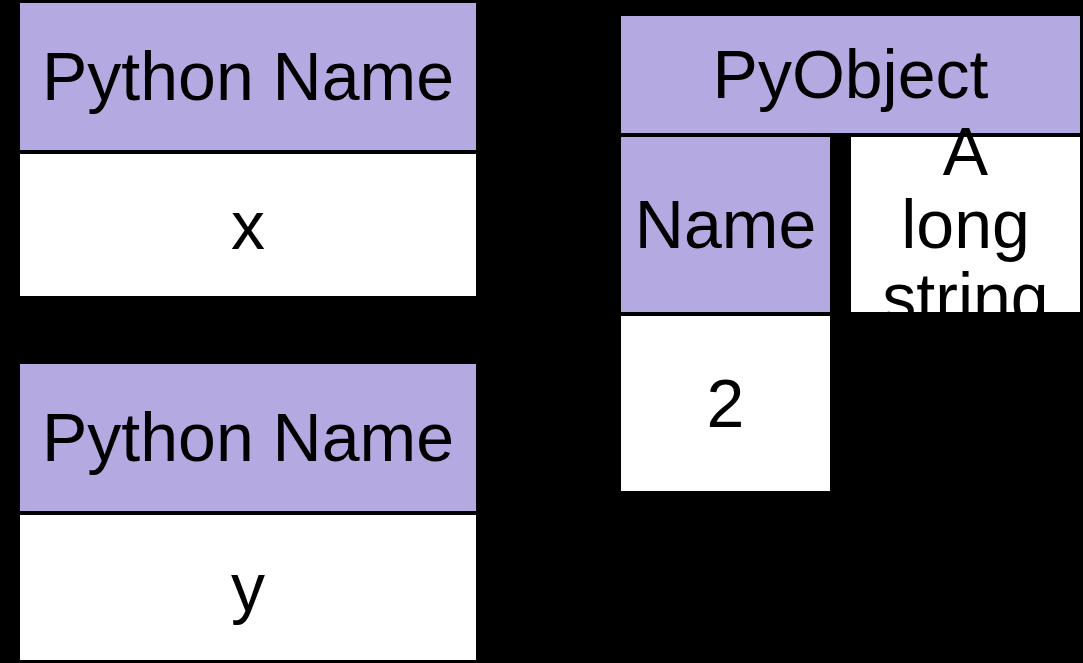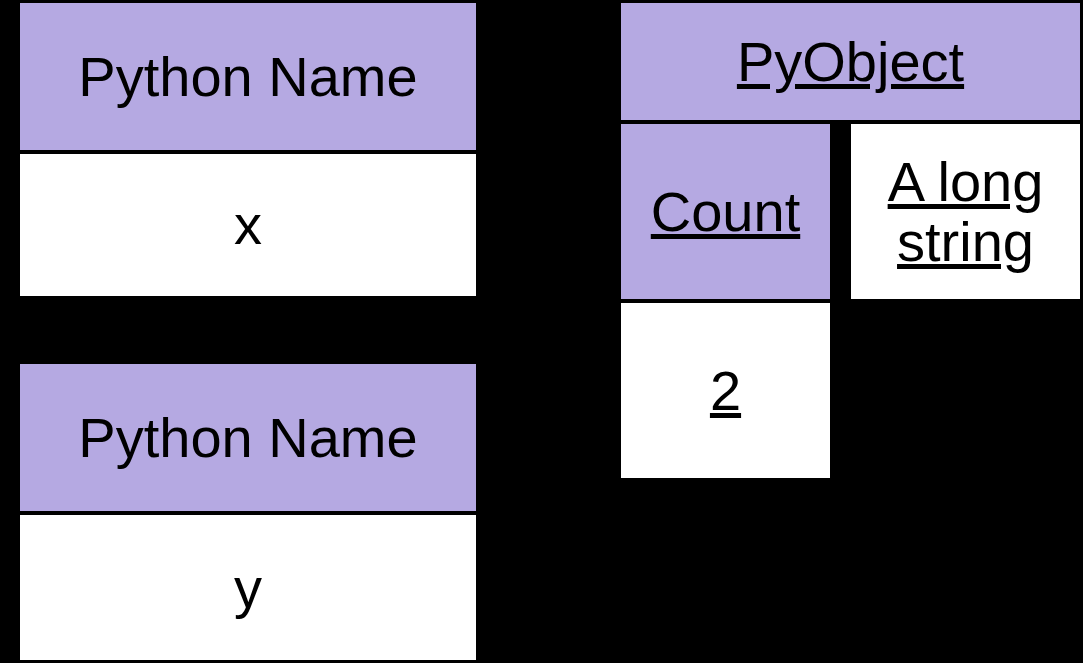--- a/index.html
+++ b/index.html
@@ -39,32 +39,31 @@
     left: 0; top: 0;
     width: 479px; height: 299px;
     grid-template-rows: 147px 1fr;
   }
   .tbl-y {
     left: 0; top: 361px;
     width: 479px; height: 302px;
     grid-template-rows: 147px 1fr;
   }
   .tbl-pyobject {
-    left: 601px; top: 0;
+    left: 601px; top: 13px;
     width: 482px; height: 481px;
     grid-template-columns: 226px 246px;
     grid-template-rows: 117px 175px 175px;
-    text-decoration: underline;
   }
   .cell {
     display: flex;
     align-items: center;
     justify-content: center;
     text-align: center;
-    font-size: 56px;
+    font-size: 68px;
     line-height: 1.07;
     padding: 0 22px;
     margin-left: 17px;
   }
   .hdr { background: var(--header-fill); }
   .val { background: var(--cell-fill); }
   .span2 { grid-column: 1 / span 2; }
 </style>
 </head>
 <body>
@@ -76,18 +75,18 @@
     <div class="cell val">x</div>
   </div>
 
   <div class="tbl tbl-y">
     <div class="cell hdr">Python Name</div>
     <div class="cell val">y</div>
   </div>
 
   <div class="tbl tbl-pyobject">
     <div class="cell hdr span2">PyObject</div>
-    <div class="cell hdr">Count</div>
+    <div class="cell hdr">Name</div>
     <div class="cell val">A long string</div>
     <div class="cell val">2</div>
   </div>
 
 </div>
 
 </body></html>

